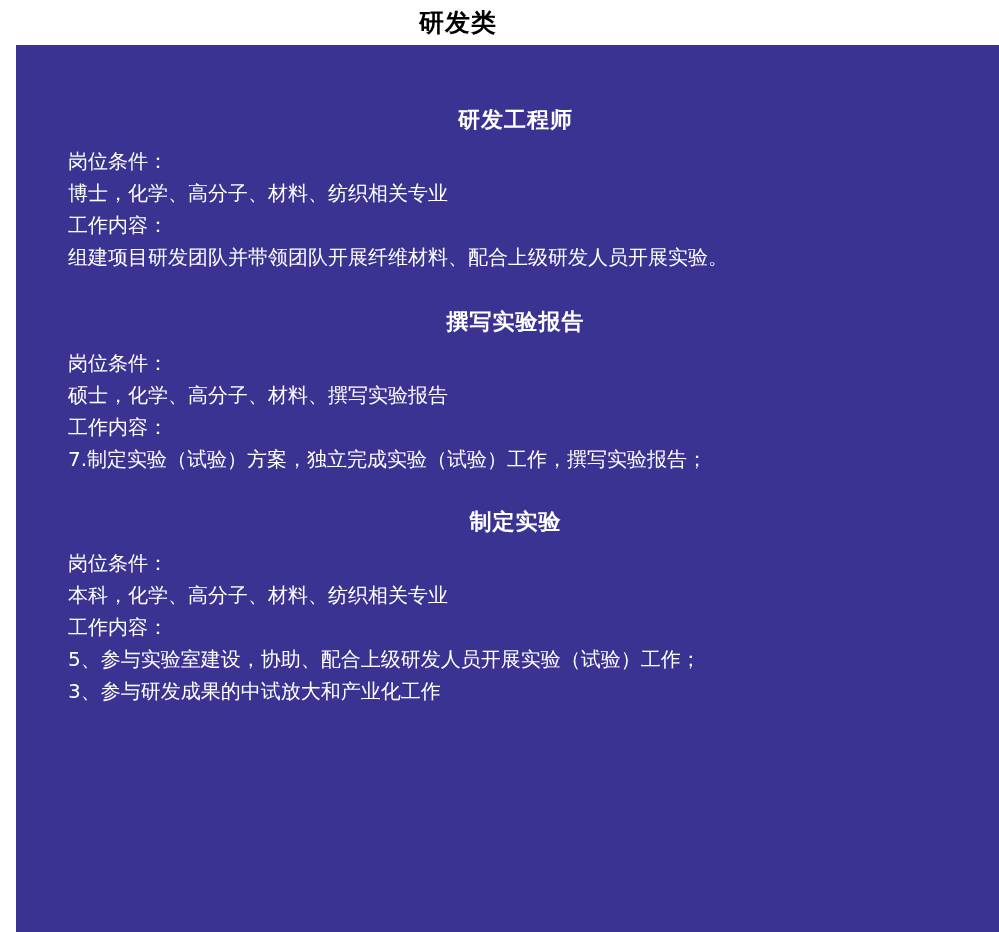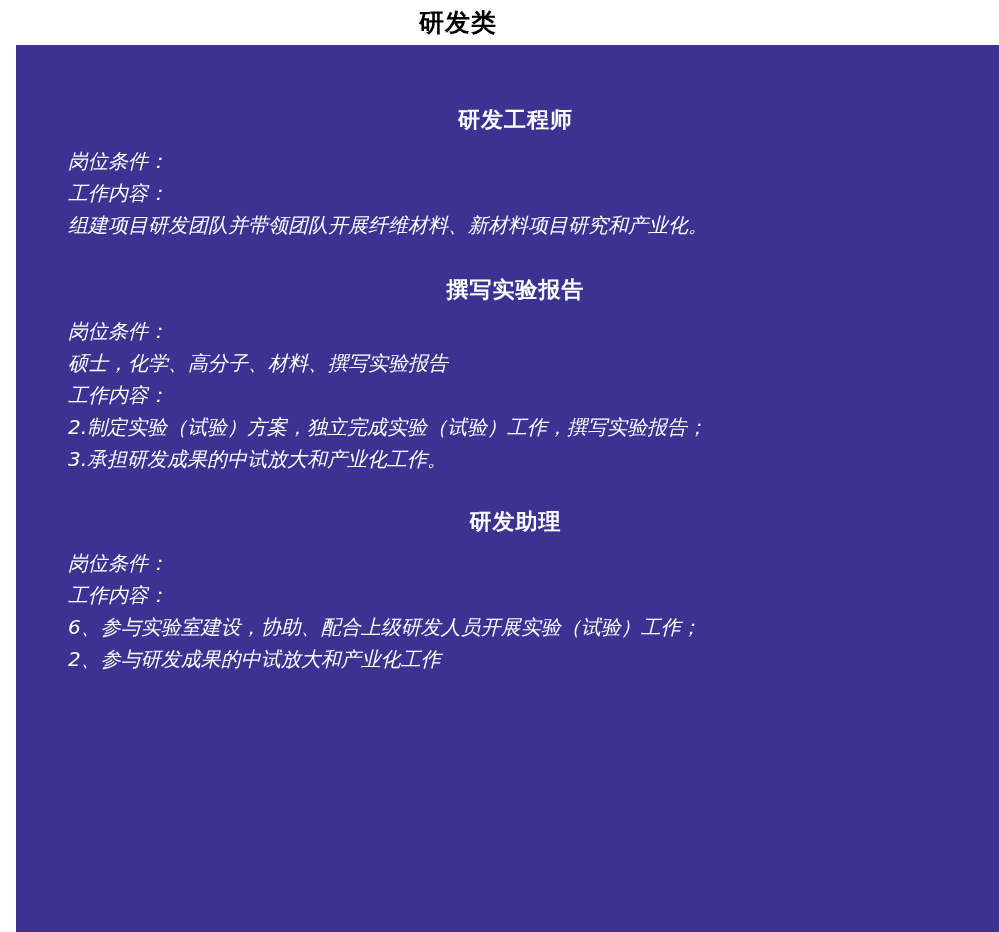--- a/index.html
+++ b/index.html
@@ -57,21 +57,20 @@
     font-weight: bold;
     color: #ffffff;
     margin-bottom: 10px;
     letter-spacing: 1px;
   }
   .line {
     font-size: 20px;
     line-height: 32px;
     color: #ffffff;
     white-space: pre-wrap;
-    font-style: italic;
   }
   .gap-after-section {
     height: 34px;
   }
   .gap-after-section-2 {
     height: 32px;
   }
 </style>
 </head>
 <body>
@@ -82,39 +81,40 @@
     <div class="title">研发类</div>
   </div>
 
   <div class="content-panel">
 
     <div class="section-spacer-top"></div>
 
     <div class="section">
       <div class="section-title">研发工程师</div>
       <div class="line">岗位条件：</div>
+      <div class="line">博士，化学、高分子、材料、纺织相关专业</div>
       <div class="line">工作内容：</div>
-      <div class="line">组建项目研发团队并带领团队开展纤维材料、新材料项目研究和产业化。</div>
+      <div class="line">组建项目研发团队并带领团队开展纤维材料、配合上级研发人员开展实验。</div>
     </div>
 
     <div class="gap-after-section"></div>
 
     <div class="section">
       <div class="section-title">撰写实验报告</div>
       <div class="line">岗位条件：</div>
       <div class="line">硕士，化学、高分子、材料、撰写实验报告</div>
       <div class="line">工作内容：</div>
-      <div class="line">2.制定实验（试验）方案，独立完成实验（试验）工作，撰写实验报告；</div>
-      <div class="line">3.承担研发成果的中试放大和产业化工作。</div>
+      <div class="line">7.制定实验（试验）方案，独立完成实验（试验）工作，撰写实验报告；</div>
     </div>
 
     <div class="gap-after-section-2"></div>
 
     <div class="section">
-      <div class="section-title">研发助理</div>
+      <div class="section-title">制定实验</div>
       <div class="line">岗位条件：</div>
+      <div class="line">本科，化学、高分子、材料、纺织相关专业</div>
       <div class="line">工作内容：</div>
-      <div class="line">6、参与实验室建设，协助、配合上级研发人员开展实验（试验）工作；</div>
-      <div class="line">2、参与研发成果的中试放大和产业化工作</div>
+      <div class="line">5、参与实验室建设，协助、配合上级研发人员开展实验（试验）工作；</div>
+      <div class="line">3、参与研发成果的中试放大和产业化工作</div>
     </div>
 
   </div>
 </div>
 
 </body></html>

